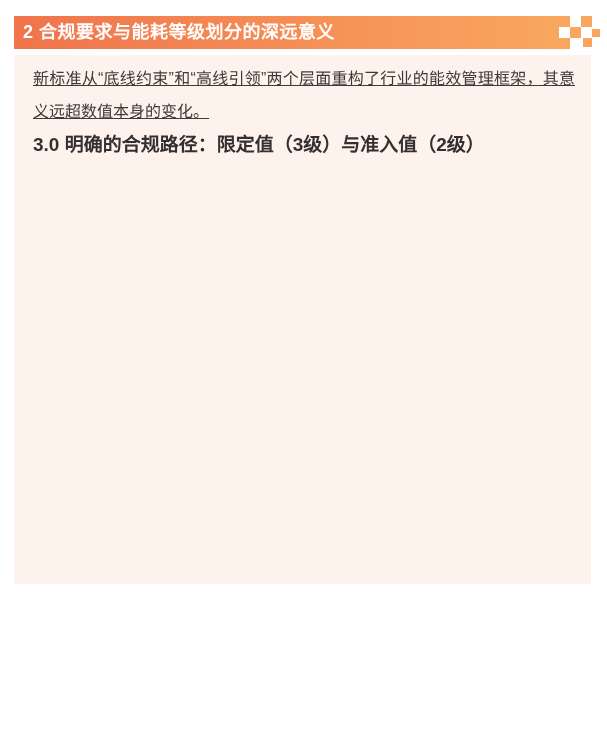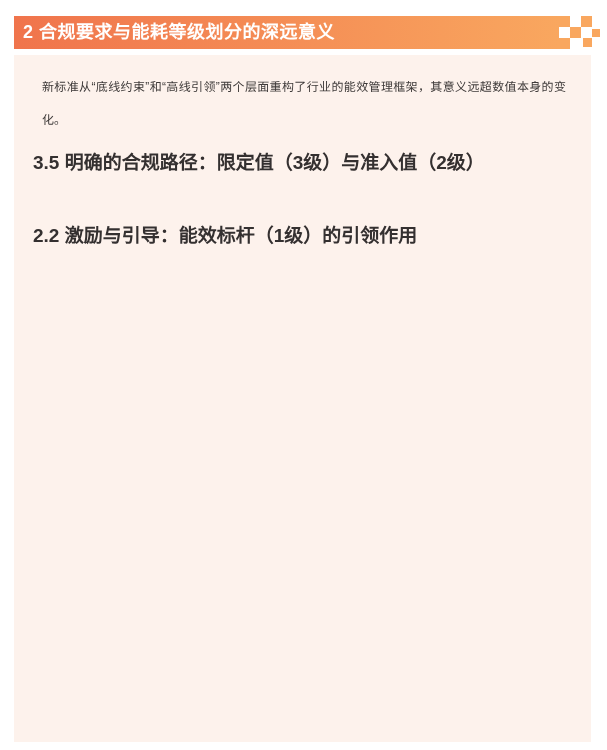--- a/index.html
+++ b/index.html
@@ -5,21 +5,21 @@
   :root{
     --grad-a:#F0744C;
     --grad-b:#F9A75F;
     --panel-bg:#FDF2EC;
     --body-text:#3E3A39;
     --heading-text:#343030;
     --px:#F9A75F;
   }
   html,body{margin:0;padding:0;background:#ffffff;}
   body{font-family:"Liberation Sans", sans-serif;}
-  .page{position:relative;width:607px;height:750px;background:#ffffff;overflow:hidden;}
+  .page{position:relative;width:607px;height:584px;background:#ffffff;overflow:hidden;}
 
   
   .header-bar{
     position:absolute;left:14px;top:16px;width:545px;height:33px;
     background:linear-gradient(90deg,var(--grad-a) 0%,var(--grad-b) 100%);
     color:#ffffff;font-weight:bold;font-size:18px;line-height:33px;
     padding-left:9px;box-sizing:border-box;white-space:nowrap;overflow:visible;
     letter-spacing:0.5px;
   }
   
@@ -31,22 +31,23 @@
   .px.e{left:559px;top:38px;width:11px;height:11px;}
   .px.f{left:583px;top:38px;width:9px;height:9px;}
 
   
   .panel{
     position:absolute;left:14px;top:55px;width:577px;height:687px;
     background:var(--panel-bg);box-sizing:border-box;
     padding:7px 16px 0 19px;color:var(--body-text);
   }
   .panel p{
-    margin:9px;font-size:12px;line-height:33px;text-align:justify;
+    margin:0;font-size:16px;line-height:33px;text-align:justify;
     color:var(--body-text);
+    text-decoration:underline;
   }
   .panel h3{
     margin:0;font-size:19px;line-height:33px;font-weight:bold;
     color:var(--heading-text);
   }
   .panel h3.spaced{margin-top:40px;}
   .panel h3.tight{margin-bottom:5px;}
 </style>
 </head>
 <body>
@@ -63,20 +64,19 @@
     <div class="px c"></div>
     <div class="px d"></div>
     <div class="px e"></div>
     <div class="px f"></div>
   </div>
 
   <div class="panel">
 
     <p>新标准从“底线约束”和“高线引领”两个层面重构了行业的能效管理框架，其意义远超数值本身的变化。</p>
 
-    <h3 class="tight">3.5 明确的合规路径：限定值（3级）与准入值（2级）</h3>
+    <h3 class="tight">3.0 明确的合规路径：限定值（3级）与准入值（2级）</h3>
 
 
-    <h3 class="spaced">2.2 激励与引导：能效标杆（1级）的引领作用</h3>
 
 
   </div>
 </div>
 
 </body></html>

